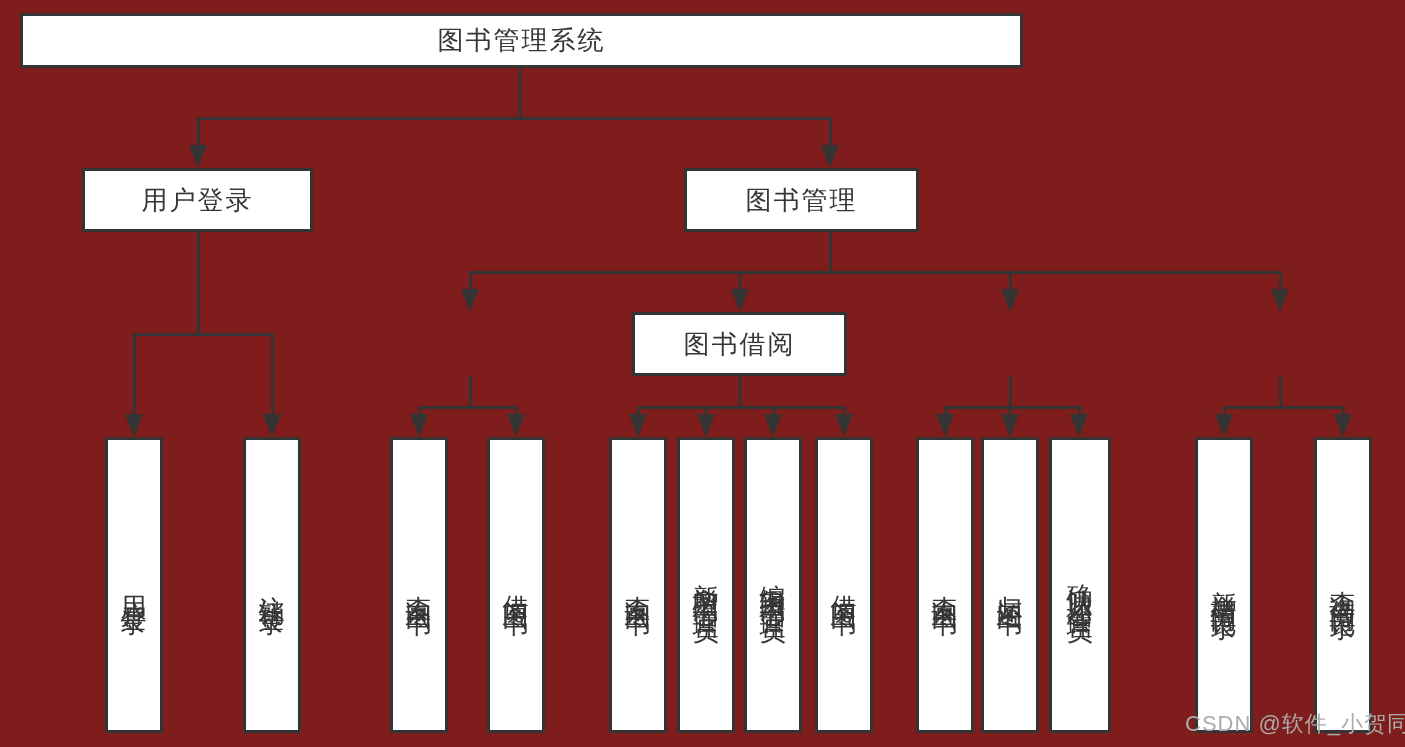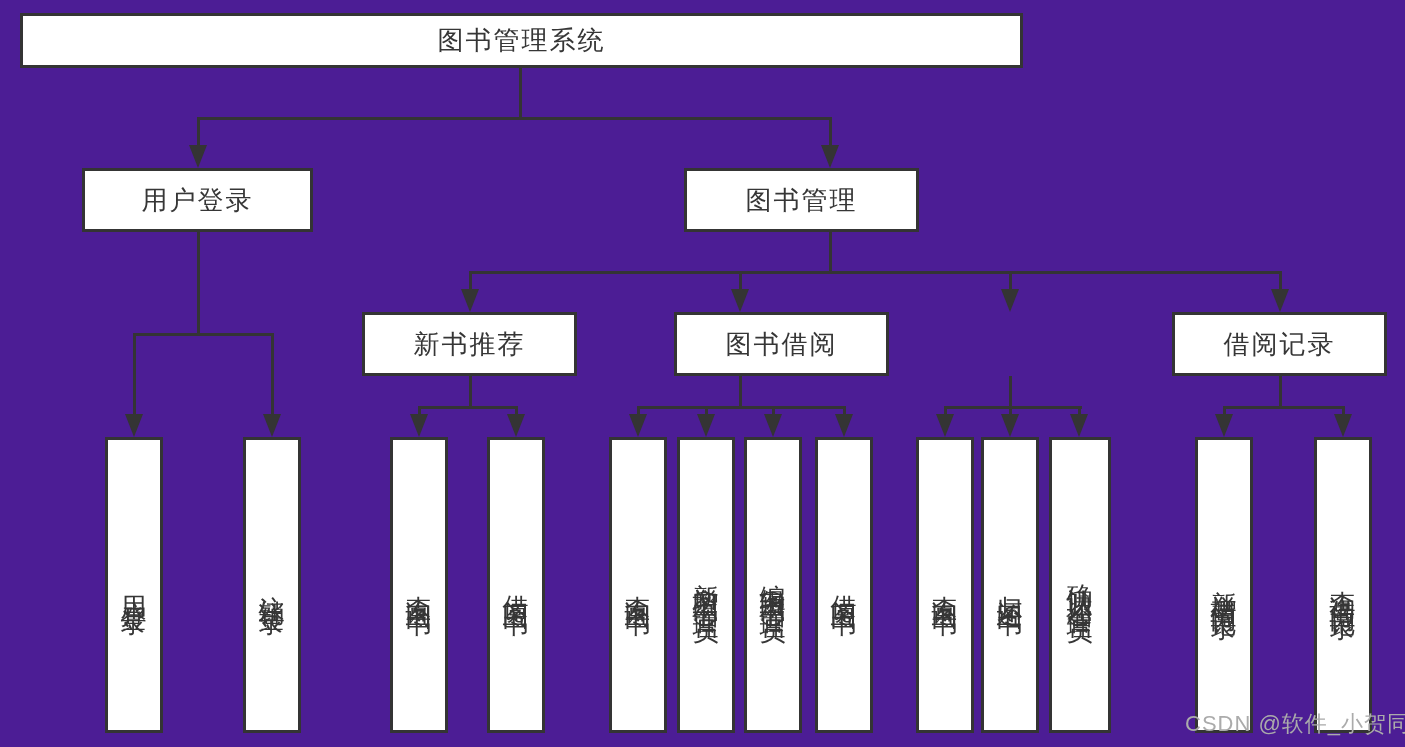--- a/index.html
+++ b/index.html
@@ -1,20 +1,20 @@
 <!DOCTYPE html>
 <html><head>
 <meta charset="utf-8">
 <style>
   html, body { margin: 0; padding: 0; background: #ffffff; }
   #canvas {
     position: relative;
     width: 1405px;
     height: 747px;
-    background: #4c1d95;
+    background: #7f1d1d;
     overflow: hidden;
     font-family: "Liberation Sans", "DejaVu Sans", sans-serif;
   }
   .box {
     position: absolute;
     box-sizing: border-box;
     border: 3px solid #343434;
     background: #ffffff;
     display: flex;
     align-items: center;
@@ -61,28 +61,22 @@
     <span>图书管理系统</span>
   </div>
 
   <div class="box" style="left:82px; top:168px; width:231px; height:64px;">
     <span>用户登录</span>
   </div>
   <div class="box" style="left:684px; top:168px; width:235px; height:64px;">
     <span>图书管理</span>
   </div>
 
-  <div class="box" style="left:362px; top:312px; width:215px; height:64px;">
-    <span>新书推荐</span>
-  </div>
-  <div class="box" style="left:632px; top:312px; width:215px; height:64px;margin-left:42px;">
+  <div class="box" style="left:632px; top:312px; width:215px; height:64px;">
     <span>图书借阅</span>
-  </div>
-  <div class="box" style="left:1172px; top:312px; width:215px; height:64px;">
-    <span>借阅记录</span>
   </div>
 
   <div class="box leaf" style="left:105px; top:437px; width:58px; height:296px;">
     <span>用户登录</span>
   </div>
   <div class="box leaf" style="left:243px; top:437px; width:58px; height:296px;">
     <span>注销登录</span>
   </div>
 
   <div class="box leaf" style="left:390px; top:437px; width:58px; height:296px;">

